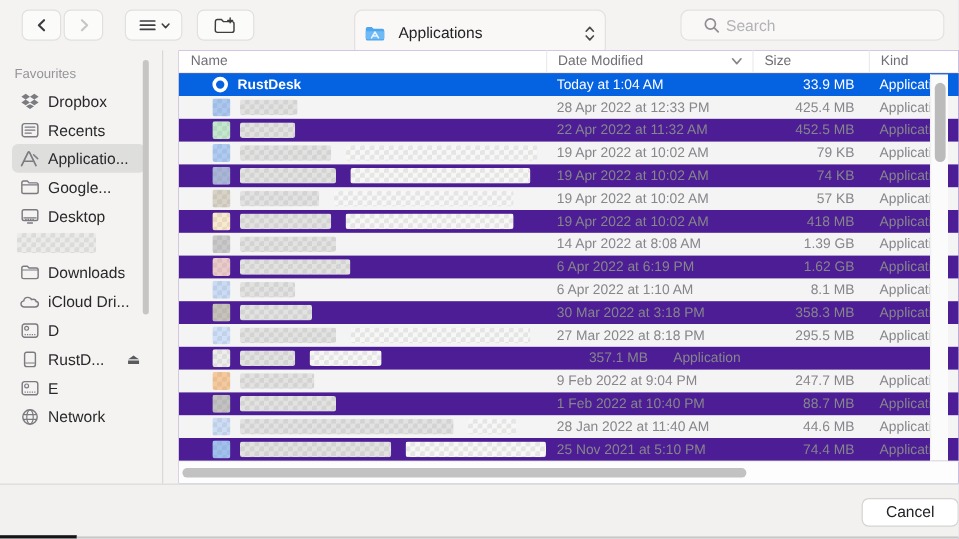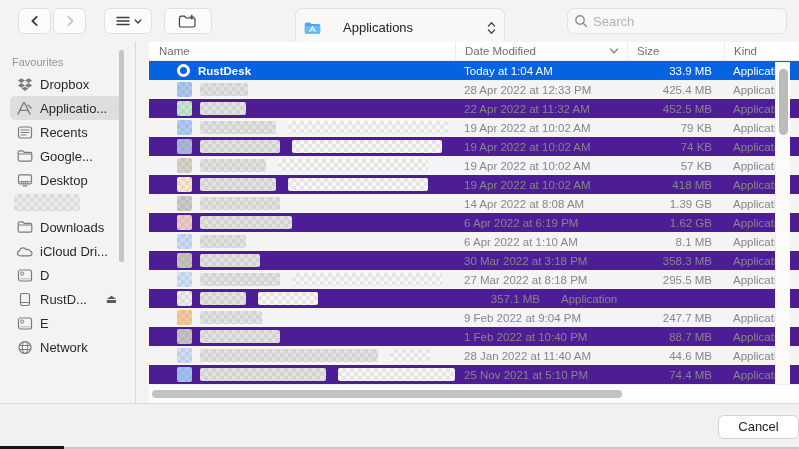--- a/index.html
+++ b/index.html
@@ -15,27 +15,27 @@
   #btn-back { left:18px; width:33px; color:#3e3e40; }
   #btn-forward { left:53px; width:33px; color:#c8c7c6; }
   #btn-view { left:104px; width:48px; color:#3e3e40; gap:3px; }
   #btn-newfolder { left:117px; width:48px; color:#3e3e40; }
   #btn-view { left:0; } 
   #btn-view { left:104px; }
   #btn-newfolder { left:164px; }
 
   .loc-dropdown { position:absolute; top:8px; left:295px; width:210px; height:39px;
                   background:#f9f8f7; border:1px solid #e3e2e1; border-radius:7px;
-                  display:flex; align-items:center; padding:0 8px; gap:22px; }
+                  display:flex; align-items:center; padding:0 8px; gap:11px; }
   .loc-dropdown .val { font-size:13px; color:#232325; flex:1; }
   .updown { color:#4a4a4c; }
 
   .search-field { position:absolute; top:8px; right:12px; width:220px; height:26px;
                   background:#f9f8f7; border:1px solid #e3e2e1; border-radius:7px;
-                  display:flex; align-items:center; padding:0 6px; gap:5px; }
+                  display:flex; align-items:center; padding:0 18px; gap:5px; }
   .search-field input { border:none; outline:none; background:transparent; font-size:13px;
                         color:#232325; width:100%; font-family:"Liberation Sans",sans-serif; }
   .search-field input::placeholder { color:#b3b2b6; }
   .search-icon-wrap { color:#8e8e93; display:flex; }
 
   
   .sidebar { position:absolute; top:42px; left:0; width:136px; height:361px;
              background:#f4f3f2; border-right:1px solid #d9d8d7; padding:6px 0 0 10px; overflow:hidden; }
   .side-section-label { font-size:11px; font-weight:normal; color:#94949a; margin:8px 0 4px 2px; }
   .side-item { display:flex; align-items:center; height:24px; gap:7px; padding:0 4px 0 6px;
@@ -176,39 +176,39 @@
         <div class="side-section-label">Favourites</div>
   <div class="side-item">
     <span class="side-icon" style="display: flex;">
             <svg width="16" height="15" viewBox="0 0 16 15" fill="none" xmlns="http://www.w3.org/2000/svg">
               <path d="M4.4 1.2 L8 3.6 L4.4 6 L.8 3.6 Z M11.6 1.2 L15.2 3.6 L11.6 6 L8 3.6 Z M4.4 6 L8 8.4 L4.4 10.8 L.8 8.4 Z M11.6 6 L15.2 8.4 L11.6 10.8 L8 8.4 Z M4.6 11.6 L8 13.9 L11.4 11.6 L8 9.8 Z" fill="currentColor"></path>
             </svg>
           </span>
     <span class="side-label">Dropbox</span>
   </div>
 
+  <div class="side-item">
+    <span class="side-icon" style="display: flex;">
+            <svg width="16" height="15" viewBox="0 0 16 15" fill="none" xmlns="http://www.w3.org/2000/svg">
+              <rect x="1.5" y="2" width="13" height="11" rx="2" stroke="currentColor" stroke-width="1.2"></rect>
+              <path d="M4 5 h8 M4 7.5 h8 M4 10 h5" stroke="currentColor" stroke-width="1.1" stroke-linecap="round"></path>
+            </svg>
+          </span>
+    <span class="side-label">Recents</span>
+  </div>
+
   <div class="side-item selected">
     <span class="side-icon" style="display: flex;">
             <svg width="17" height="15" viewBox="0 0 17 15" fill="none" xmlns="http://www.w3.org/2000/svg">
               <path d="M2 13 L7.3 2.2 q.7-1.2 1.4 0 L14 13" stroke="currentColor" stroke-width="1.4" stroke-linecap="round" stroke-linejoin="round"></path>
               <path d="M4.6 9.4 h6.8" stroke="currentColor" stroke-width="1.4" stroke-linecap="round"></path>
               <path d="M12 4 l3.4 3.2" stroke="currentColor" stroke-width="1.2" stroke-linecap="round"></path>
             </svg>
           </span>
     <span class="side-label">Applicatio...</span>
-  </div>
-
-  <div class="side-item">
-    <span class="side-icon" style="display: flex;">
-            <svg width="16" height="15" viewBox="0 0 16 15" fill="none" xmlns="http://www.w3.org/2000/svg">
-              <rect x="1.5" y="2" width="13" height="11" rx="2" stroke="currentColor" stroke-width="1.2"></rect>
-              <path d="M4 5 h8 M4 7.5 h8 M4 10 h5" stroke="currentColor" stroke-width="1.1" stroke-linecap="round"></path>
-            </svg>
-          </span>
-    <span class="side-label">Recents</span>
   </div>
 
   <div class="side-item">
     <span class="side-icon" style="display: flex;">
             <svg width="16" height="14" viewBox="0 0 16 14" fill="none" xmlns="http://www.w3.org/2000/svg">
               <path d="M1.2 3.4 q0-1.5 1.5-1.5 h3.1 l1.4 1.5 h6.1 q1.5 0 1.5 1.5 v5.8 q0 1.5-1.5 1.5 h-10.6 q-1.5 0-1.5-1.5 z" stroke="currentColor" stroke-width="1.2"></path>
               <path d="M1.4 5 h13.2" stroke="currentColor" stroke-width="1"></path>
             </svg>
           </span>
     <span class="side-label">Google...</span>

